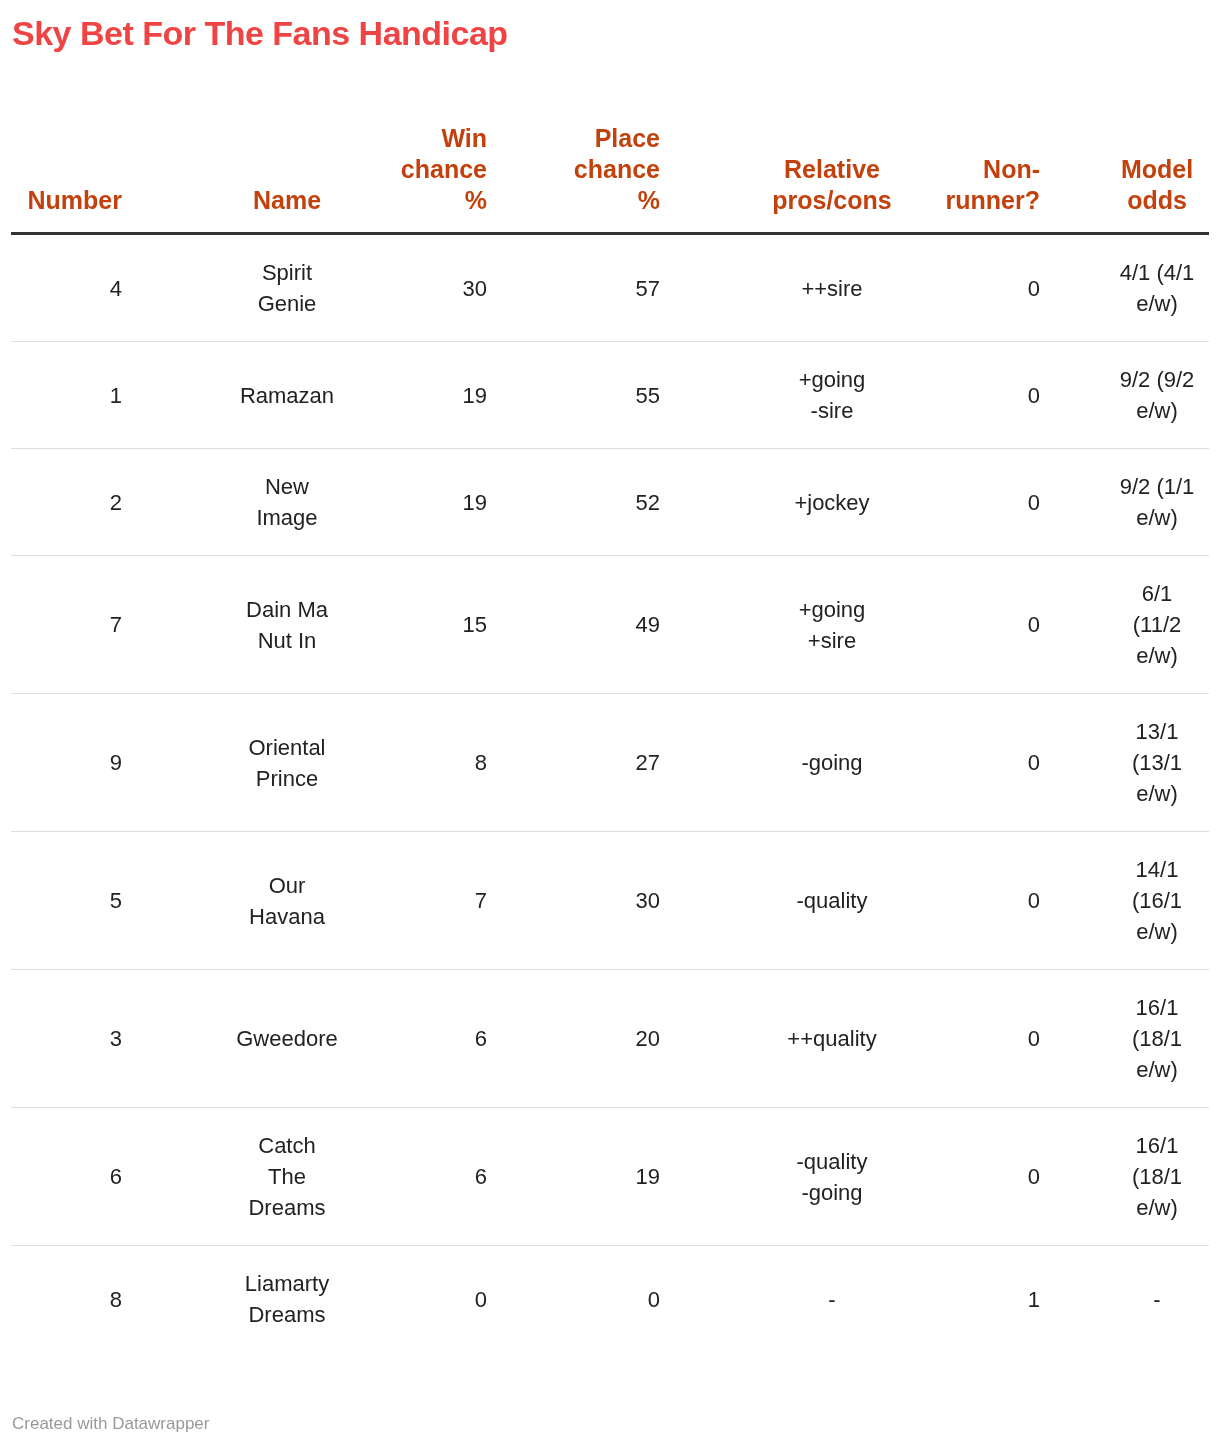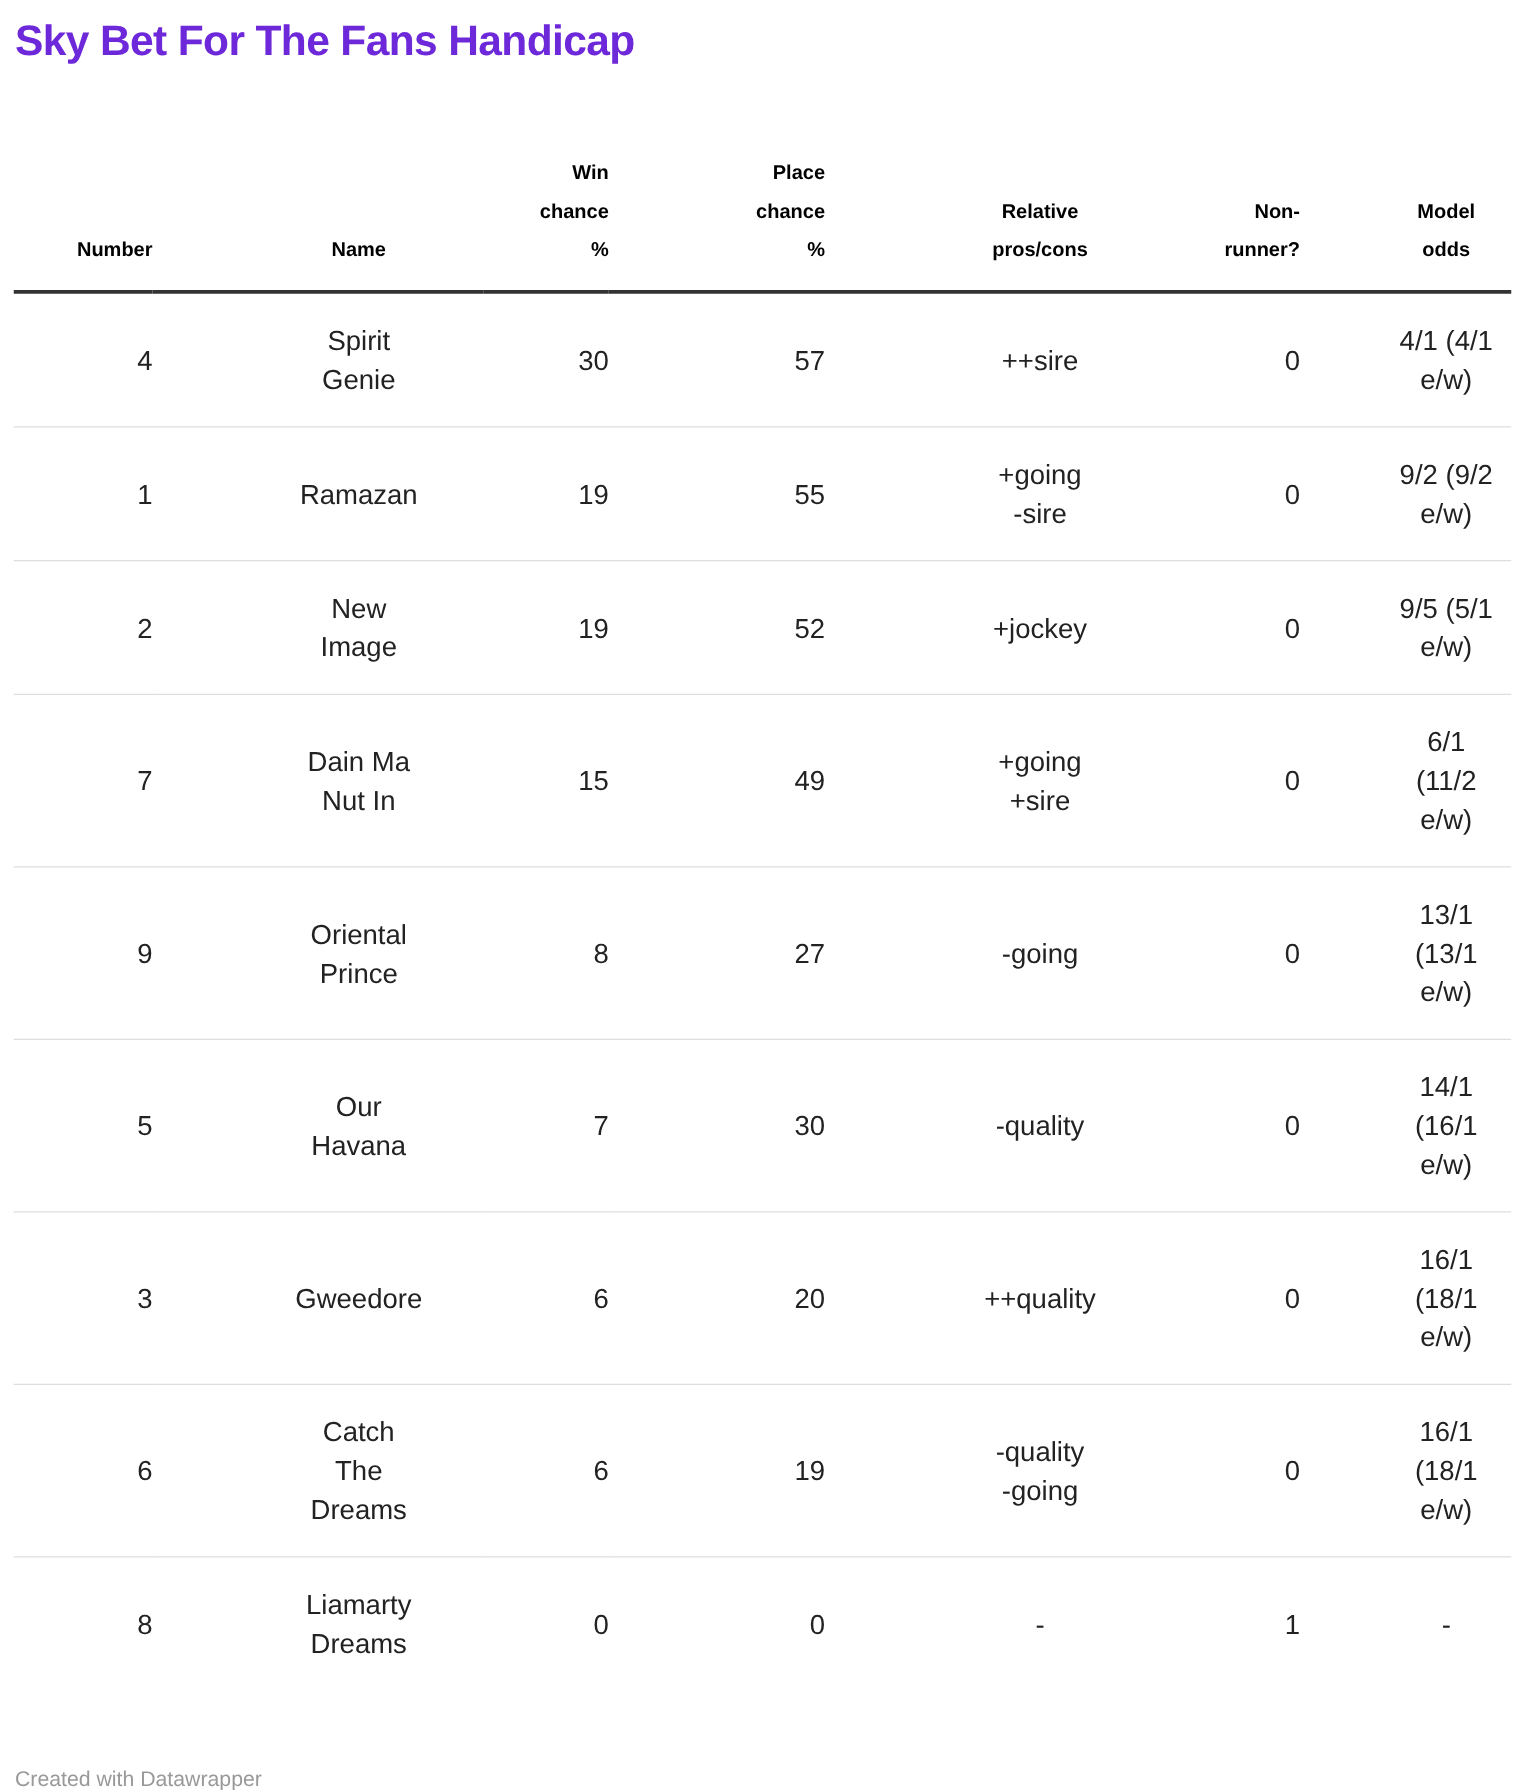--- a/index.html
+++ b/index.html
@@ -19,37 +19,37 @@
     width: 1220px;
     height: 1432px;
     box-sizing: border-box;
     padding: 0 11px;
   }
   .page-title {
     margin: 14px 0 0 1px;
     font-size: 34px;
     font-weight: 700;
     letter-spacing: -0.5px;
-    color: #6d28d9;
+    color: #ef4444;
     line-height: 1.15;
   }
   table.dw-table {
     width: 1198px;
     border-collapse: collapse;
     table-layout: fixed;
   }
   table.dw-table th {
-    font-size: 16px;
+    font-size: 25px;
     font-weight: 700;
     line-height: 31px;
     vertical-align: bottom;
     padding: 70px 0 16px 0;
     border-bottom: 3px solid #333333;
     white-space: pre-line;
-    color: #000000;
+    color: #c2410c;
   }
   table.dw-table td {
     font-size: 22px;
     font-weight: 400;
     line-height: 31px;
     vertical-align: middle;
     padding: 22px 0;
     white-space: pre-line;
     color: #222222;
   }
@@ -138,21 +138,21 @@
     </tr>
 
     <tr>
       <td class="ar">2</td>
       <td class="al pad-name">New
 Image</td>
       <td class="ar">19</td>
       <td class="ar">52</td>
       <td class="al pad-pros">+jockey</td>
       <td class="ar">0</td>
-      <td class="al pad-odds">9/5 (5/1
+      <td class="al pad-odds">9/2 (1/1
 e/w)</td>
     </tr>
 
     <tr>
       <td class="ar">7</td>
       <td class="al pad-name">Dain Ma
 Nut In</td>
       <td class="ar">15</td>
       <td class="ar">49</td>
       <td class="al pad-pros">+going

